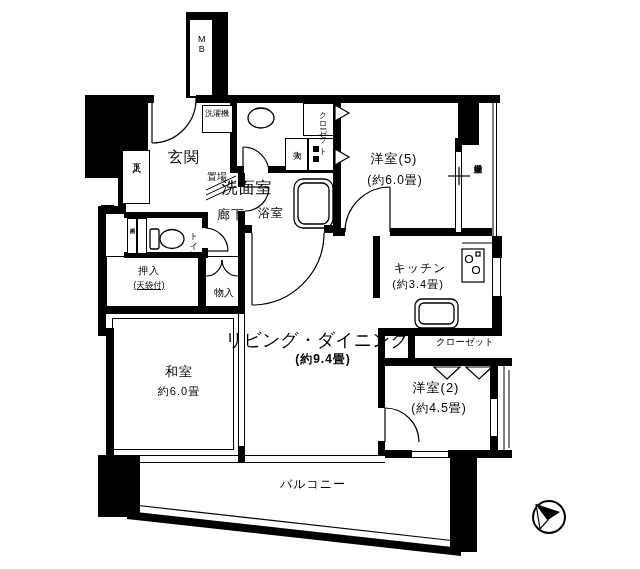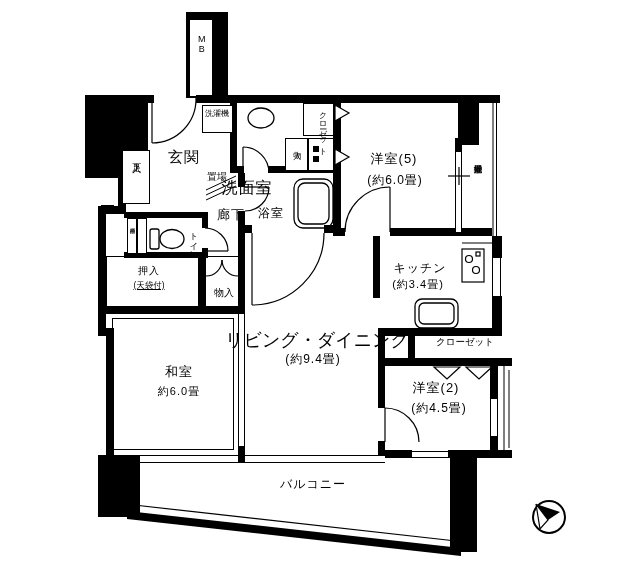--- a/index.html
+++ b/index.html
@@ -183,21 +183,21 @@
   <div class="lbl" style="left:231px;top:207px;font-size:13px;margin-top:8px;">廊下</div>
   <div class="lbl" style="left:271px;top:213px;font-size:12px;">浴室</div>
   <div class="lbl" style="left:394px;top:159px;font-size:13px;">洋室(5)</div>
   <div class="lbl" style="left:395px;top:180px;font-size:12px;">(約6.0畳)</div>
   <div class="lbl" style="left:420px;top:268px;font-size:12px;">キッチン</div>
   <div class="lbl" style="left:418px;top:284px;font-size:11px;">(約3.4畳)</div>
   <div class="lbl" style="left:465px;top:342px;font-size:9.5px;letter-spacing:0;">クローゼット</div>
   <div class="lbl" style="left:436px;top:388px;font-size:13px;">洋室(2)</div>
   <div class="lbl" style="left:439px;top:408px;font-size:12px;">(約4.5畳)</div>
   <div class="lbl" style="left:317px;top:340px;font-size:18px;letter-spacing:0;">リビング・ダイニング</div>
-  <div class="lbl" style="left:313px;top:359px;font-size:12px;">(約9.4畳)</div>
+  <div class="lbl" style="left:323px;top:359px;font-size:12px;font-weight:bold;">(約9.4畳)</div>
   <div class="lbl" style="left:179px;top:372px;font-size:13px;">和室</div>
   <div class="lbl" style="left:179px;top:391px;font-size:11px;">約6.0畳</div>
   <div class="lbl" style="left:149px;top:271px;font-size:10px;">押入</div>
   <div class="lbl" style="left:149px;top:286px;font-size:8.5px;letter-spacing:0;text-decoration:underline;">(天袋付)</div>
   <div class="lbl" style="left:224px;top:293px;font-size:10px;letter-spacing:0;">物入</div>
   <div class="lbl" style="left:313px;top:484px;font-size:12px;">バルコニー</div>
   <div class="lbl" style="left:217px;top:113px;font-size:8px;letter-spacing:0;">洗濯機</div>
   <div class="lbl" style="left:217px;top:137px;font-size:10px;letter-spacing:0;margin-top:40px;">置場</div>
 
   <div class="vlbl" style="left:136px;top:156px;font-size:9px;">下足入</div>

